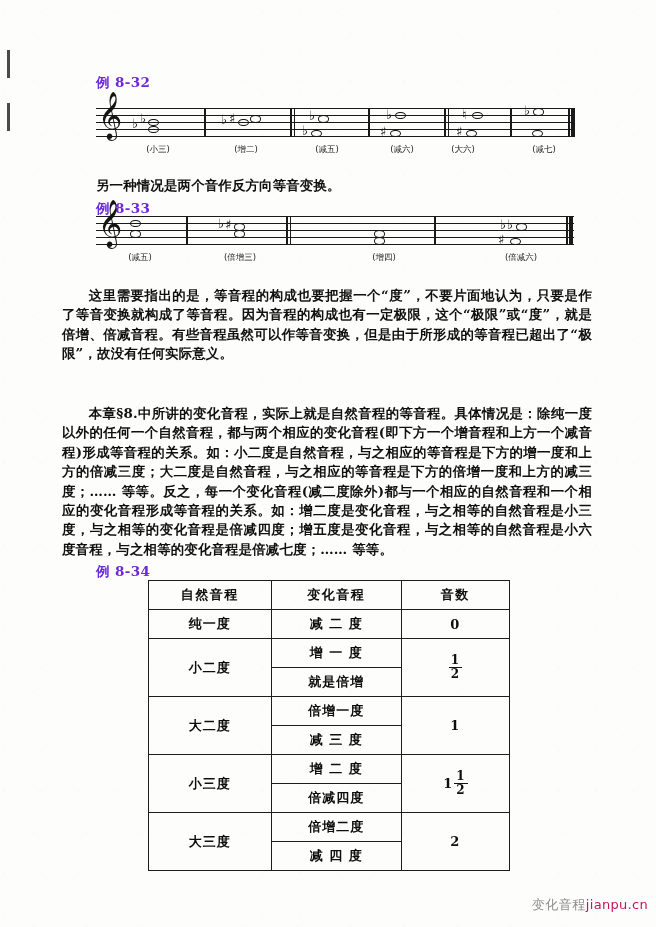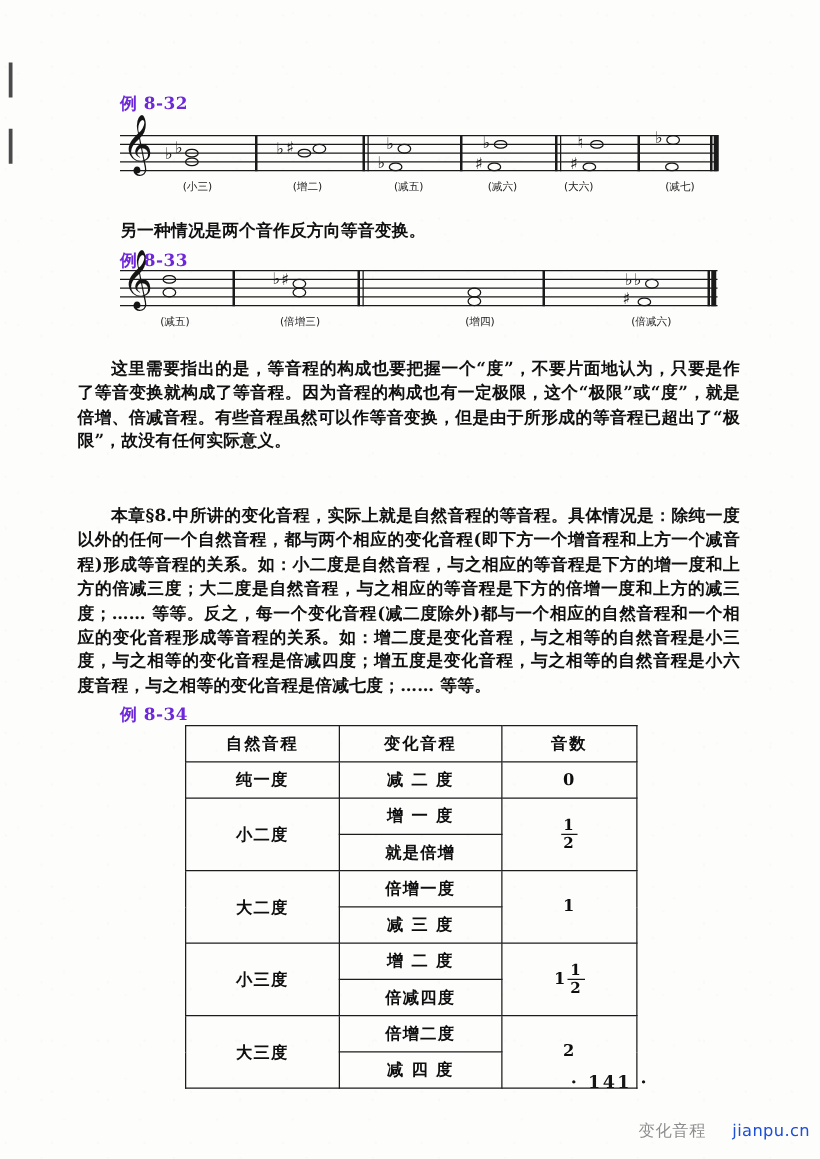--- a/index.html
+++ b/index.html
@@ -239,21 +239,21 @@
 
   .watermark {
     position: absolute;
     right: 8px;
     top: 896px;
     font-size: 13px;
     font-family: "DejaVu Sans", sans-serif;
     white-space: nowrap;
   }
   .watermark .wm-cn { color: #8e8e8e; letter-spacing: 0.5px; }
-  .watermark .wm-en { color: #1d4ed8; letter-spacing: 0.3px; margin-left: 21px; }
+  .watermark .wm-en { color: #be185d; letter-spacing: 0.3px; margin-left: 0; }
 </style>
 </head>
 <body>
 
 <div class="page">
   <div class="paper-noise"></div>
 
   <div class="crop-mark m1"></div>
   <div class="crop-mark m2"></div>
 
@@ -445,22 +445,19 @@
             <td>倍增二度</td>
             <td rowspan="2">2</td>
           </tr>
           <tr>
             <td>减 四 度</td>
           </tr>
         </tbody>
       </table>
     </div>
 
-    <div class="page-num">
-      <span class="pn-inner">· 141 ·</span>
-    </div>
 
     <div class="watermark">
       <span class="wm-cn">变化音程</span><span class="wm-en">jianpu.cn</span>
     </div>
 
   </div>
 </div>
 
 </body></html>

